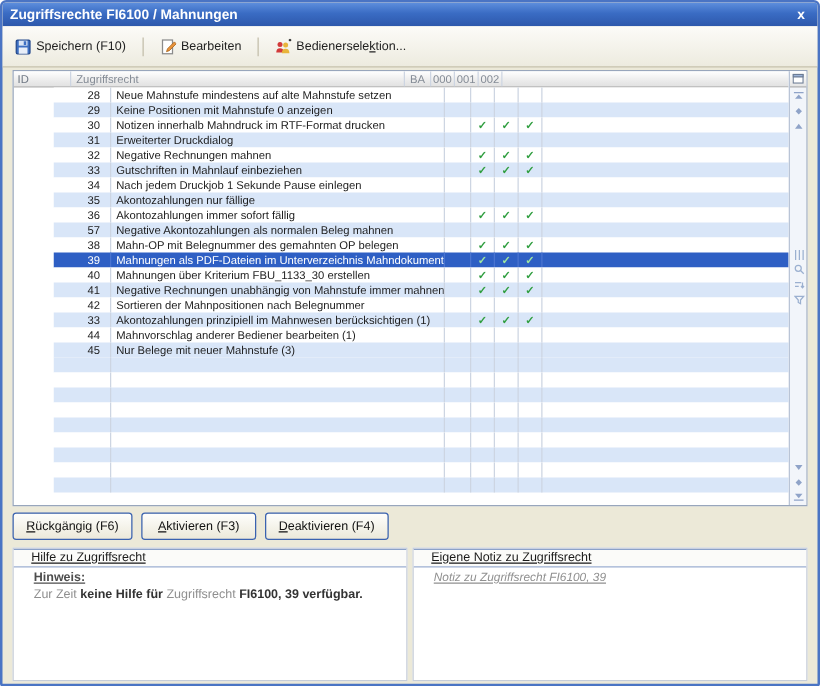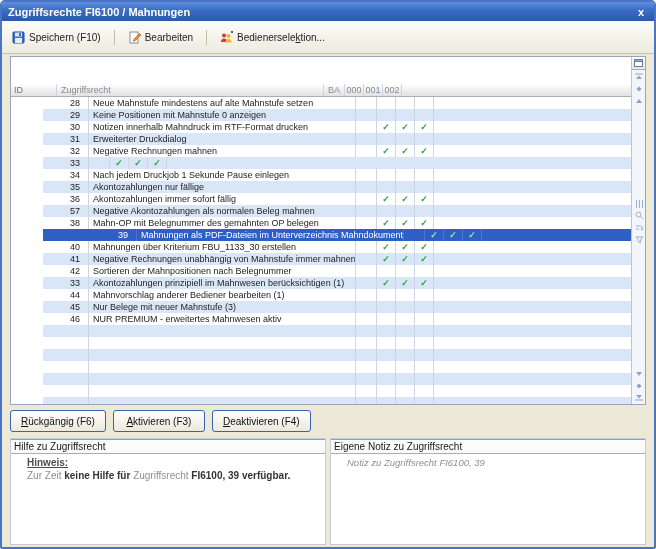--- a/index.html
+++ b/index.html
@@ -23,26 +23,26 @@
           border:1px solid transparent;border-radius:2px;background:transparent;}
   .tb-sep{width:1px;height:15px;background:#c2bda9;margin:0 3px;}
   .tb-icon{width:13px;height:13px;display:inline-block;}
 
   
   .grid{margin:2px 8px 0 8px;height:349px;flex:0 0 349px;display:flex;
         border:1px solid #98a6bc;background:#fff;}
   .grid-main{flex:1;display:flex;flex-direction:column;overflow:hidden;}
   .grid-header{height:13px;flex:0 0 13px;display:flex;
                background:linear-gradient(#ffffff,#e9e9e9 70%,#e2e2e2);
-               border-bottom:1px solid #aeaeae;color:#858c96;font-size:9px;margin-top:27px;}
+               border-bottom:1px solid #aeaeae;color:#858c96;font-size:9px;}
   .grid-header .cell{border-right:1px solid #cdd5e2;display:flex;align-items:center;}
   .grid-body{flex:1;display:flex;flex-direction:column;margin-left:32px;}
   .grid-row{height:12px;flex:0 0 12px;display:flex;background:#fff;font-size:9px;color:#1d1d1d;}
   .grid-row.alt{background:#d9e6f8;}
-  .grid-row.sel{background:#2e5fc4;color:#fff;padding-left:48px;}
+  .grid-row.sel{background:#2e5fc4;color:#fff;}
   .grid-row .cell{border-right:1px solid #cdd5e2;overflow:hidden;white-space:nowrap;
                   display:flex;align-items:center;}
   .grid-row.sel .cell{border-right-color:#4a74d0;}
   .c-id{width:46px;flex:0 0 46px;justify-content:flex-end;padding-right:8px;}
   .grid-header .c-id{justify-content:flex-start;padding-left:3px;color:#6f7884;}
   .c-text{width:267px;flex:0 0 267px;padding-left:4px;}
   .c-ba{width:21px;flex:0 0 21px;justify-content:center;}
   .c-chk{width:19px;flex:0 0 19px;justify-content:center;color:#2f9e3f;font-weight:bold;font-size:9px;}
   .grid-header .c-chk,.grid-header .c-ba{color:#858c96;font-weight:normal;}
   .grid-row.sel .c-chk{color:#9fe89f;}
@@ -61,28 +61,28 @@
 
   
   .footer{margin:5px 8px 0 8px;height:22px;flex:0 0 22px;display:flex;gap:7px;}
   .f-btn{min-width:92px;padding:0 10px;font-size:10px;color:#111;
          background:linear-gradient(#fefefc,#ece9da);border:1px solid #3a62b0;border-radius:3px;
          display:flex;align-items:center;justify-content:center;}
 
   
   .panels{flex:1;margin:6px 8px 2px 8px;display:flex;gap:4px;}
   .panel{flex:1;display:flex;flex-direction:column;background:#fff;border:1px solid #c6cdd8;}
-  .panel-header{height:15px;flex:0 0 15px;display:flex;align-items:center;padding-left:3px;
+  .panel-header{height:15px;flex:0 0 15px;display:flex;align-items:center;padding-left:14px;
                 font-size:10px;color:#1a1a1a;background:#fbfbf9;
-                border-top:1px solid #8ba1c9;border-bottom:1px solid #9db0d2;}
+                border-top:1px solid #8ba1c9;border-bottom:1px solid #9db0d2;text-decoration:underline;}
   .panel-body{flex:1;padding:2px 4px;font-size:10px;line-height:13px;margin-left:12px;}
   .help-heading{color:#4d4d4d;font-weight:bold;text-decoration:underline;}
   .help-line .muted{color:#8f8f8f;}
   .help-line .bold{color:#333;font-weight:bold;}
-  .note-text{color:#909090;font-style:italic;font-size:9.5px;}
+  .note-text{color:#909090;font-style:italic;font-size:9.5px;text-decoration:underline;}
 </style>
 </head>
 <body>
 
 <div class="window">
 
   <div class="titlebar">
     <span class="title">Zugriffsrechte FI6100 / Mahnungen</span>
     <span class="close-x">x</span>
   </div>
@@ -176,20 +176,21 @@
             <div class="cell c-id">32</div>
             <div class="cell c-text">Negative Rechnungen mahnen</div>
             <div class="cell c-ba"></div>
             <div class="cell c-chk">✓</div>
             <div class="cell c-chk">✓</div>
             <div class="cell c-chk">✓</div>
             <div class="cell c-fill"></div>
           </div>
           <div class="grid-row alt">
             <div class="cell c-id">33</div>
+            <div class="cell c-text">Gutschriften in Mahnlauf einbeziehen</div>
             <div class="cell c-ba"></div>
             <div class="cell c-chk">✓</div>
             <div class="cell c-chk">✓</div>
             <div class="cell c-chk">✓</div>
             <div class="cell c-fill"></div>
           </div>
           <div class="grid-row">
             <div class="cell c-id">34</div>
             <div class="cell c-text">Nach jedem Druckjob 1 Sekunde Pause einlegen</div>
             <div class="cell c-ba"></div>
@@ -284,29 +285,20 @@
             <div class="cell c-text">Mahnvorschlag anderer Bediener bearbeiten (1)</div>
             <div class="cell c-ba"></div>
             <div class="cell c-chk"></div>
             <div class="cell c-chk"></div>
             <div class="cell c-chk"></div>
             <div class="cell c-fill"></div>
           </div>
           <div class="grid-row alt">
             <div class="cell c-id">45</div>
             <div class="cell c-text">Nur Belege mit neuer Mahnstufe (3)</div>
-            <div class="cell c-ba"></div>
-            <div class="cell c-chk"></div>
-            <div class="cell c-chk"></div>
-            <div class="cell c-chk"></div>
-            <div class="cell c-fill"></div>
-          </div>
-          <div class="grid-row">
-            <div class="cell c-id">46</div>
-            <div class="cell c-text">NUR PREMIUM - erweitertes Mahnwesen aktiv</div>
             <div class="cell c-ba"></div>
             <div class="cell c-chk"></div>
             <div class="cell c-chk"></div>
             <div class="cell c-chk"></div>
             <div class="cell c-fill"></div>
           </div>
           <div class="grid-row alt">
             <div class="cell c-id"></div>
             <div class="cell c-text"></div>
             <div class="cell c-ba"></div>

